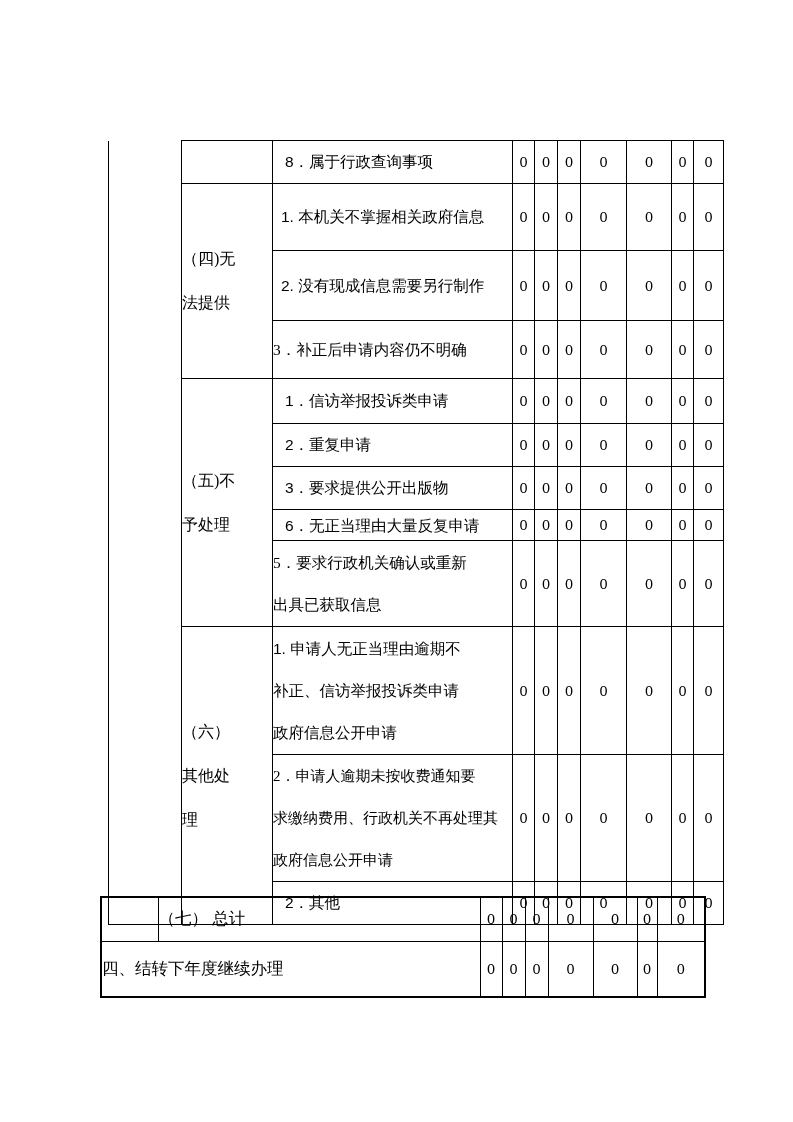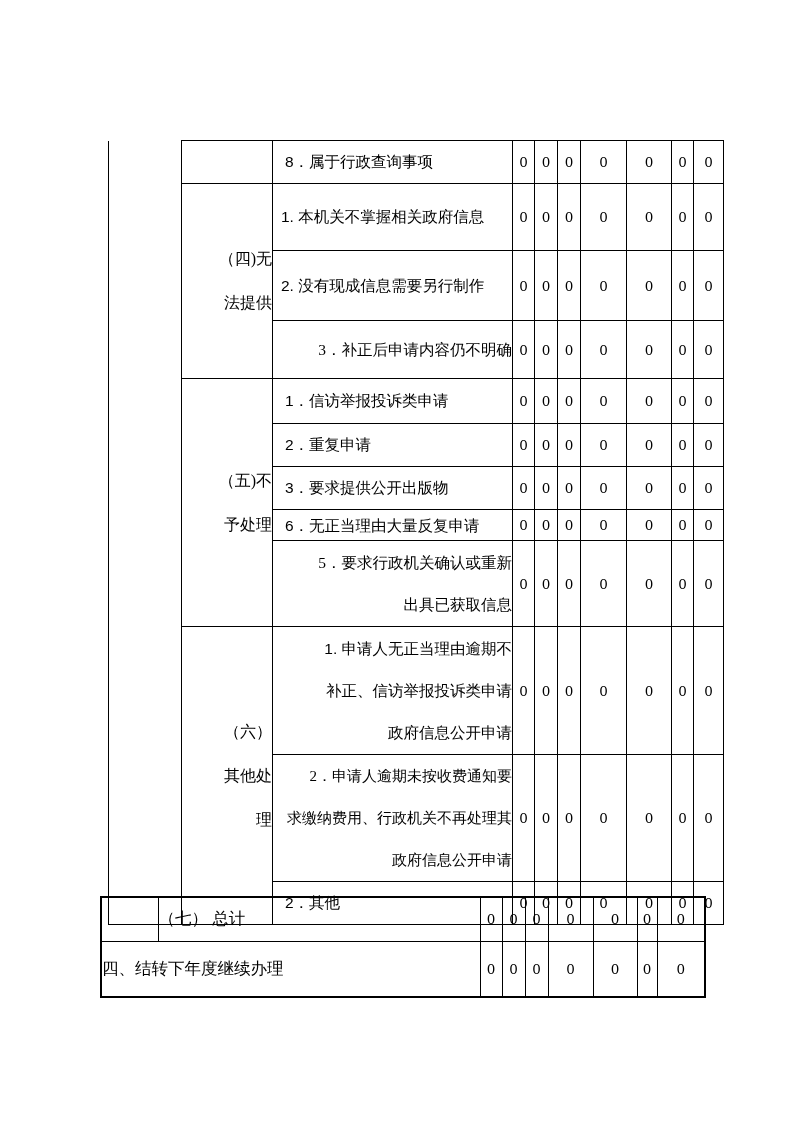--- a/index.html
+++ b/index.html
@@ -5,27 +5,27 @@
   html,body{margin:0;padding:0;background:#ffffff;}
   .page{position:relative;width:793px;height:1122px;background:#ffffff;color:#000;
         font-family:"Liberation Serif","DejaVu Serif",serif;overflow:hidden;}
   table.t{border-collapse:collapse;table-layout:fixed;position:absolute;}
   table.t td{border:1px solid #000;padding:0;vertical-align:middle;overflow:hidden;}
   
   .upper{left:108px;top:140px;}
   .upper td.leftspan{border-top:none;}
   
   .lower{left:100px;top:896px;border:2px solid #000;}
-  .cat{text-align:right;font-size:16px;line-height:44px;}
+  .cat{text-align:left;font-size:16px;line-height:44px;}
   .cat .ln{display:block;white-space:nowrap;}
   .item{font-size:15.5px;line-height:42px;}
   .item .ln{display:block;white-space:nowrap;}
   .item.al-left .ln{text-align:left;padding-left:12px;}
   .item.al-left2 .ln{text-align:left;padding-left:8px;}
-  .item.al-center .ln{text-align:right;}
+  .item.al-center .ln{text-align:left;}
   .v{text-align:center;font-size:13.5px;font-family:"DejaVu Serif",serif;}
   .f-sans{font-family:"Liberation Sans","DejaVu Sans",sans-serif;}
   .f-serif{font-family:"Liberation Serif","DejaVu Serif",serif;}
   .sum-label{font-size:16.5px;line-height:20px;}
 </style>
 </head>
 <body>
 
 <div class="page">
 

